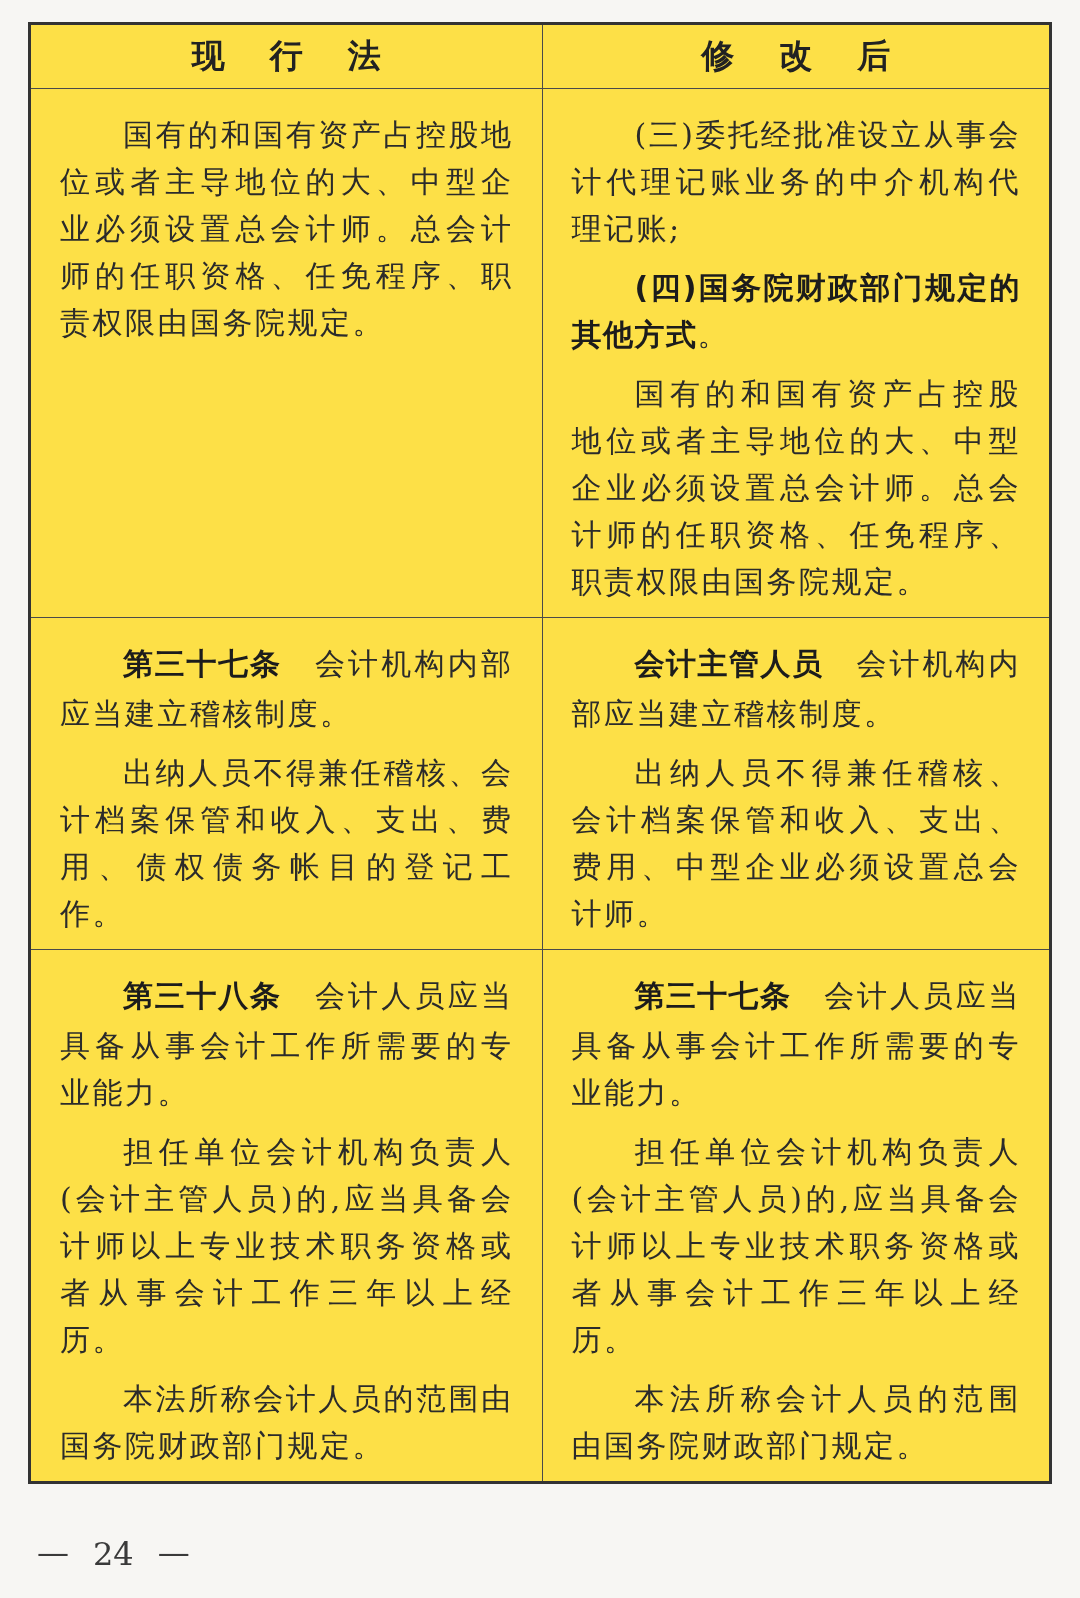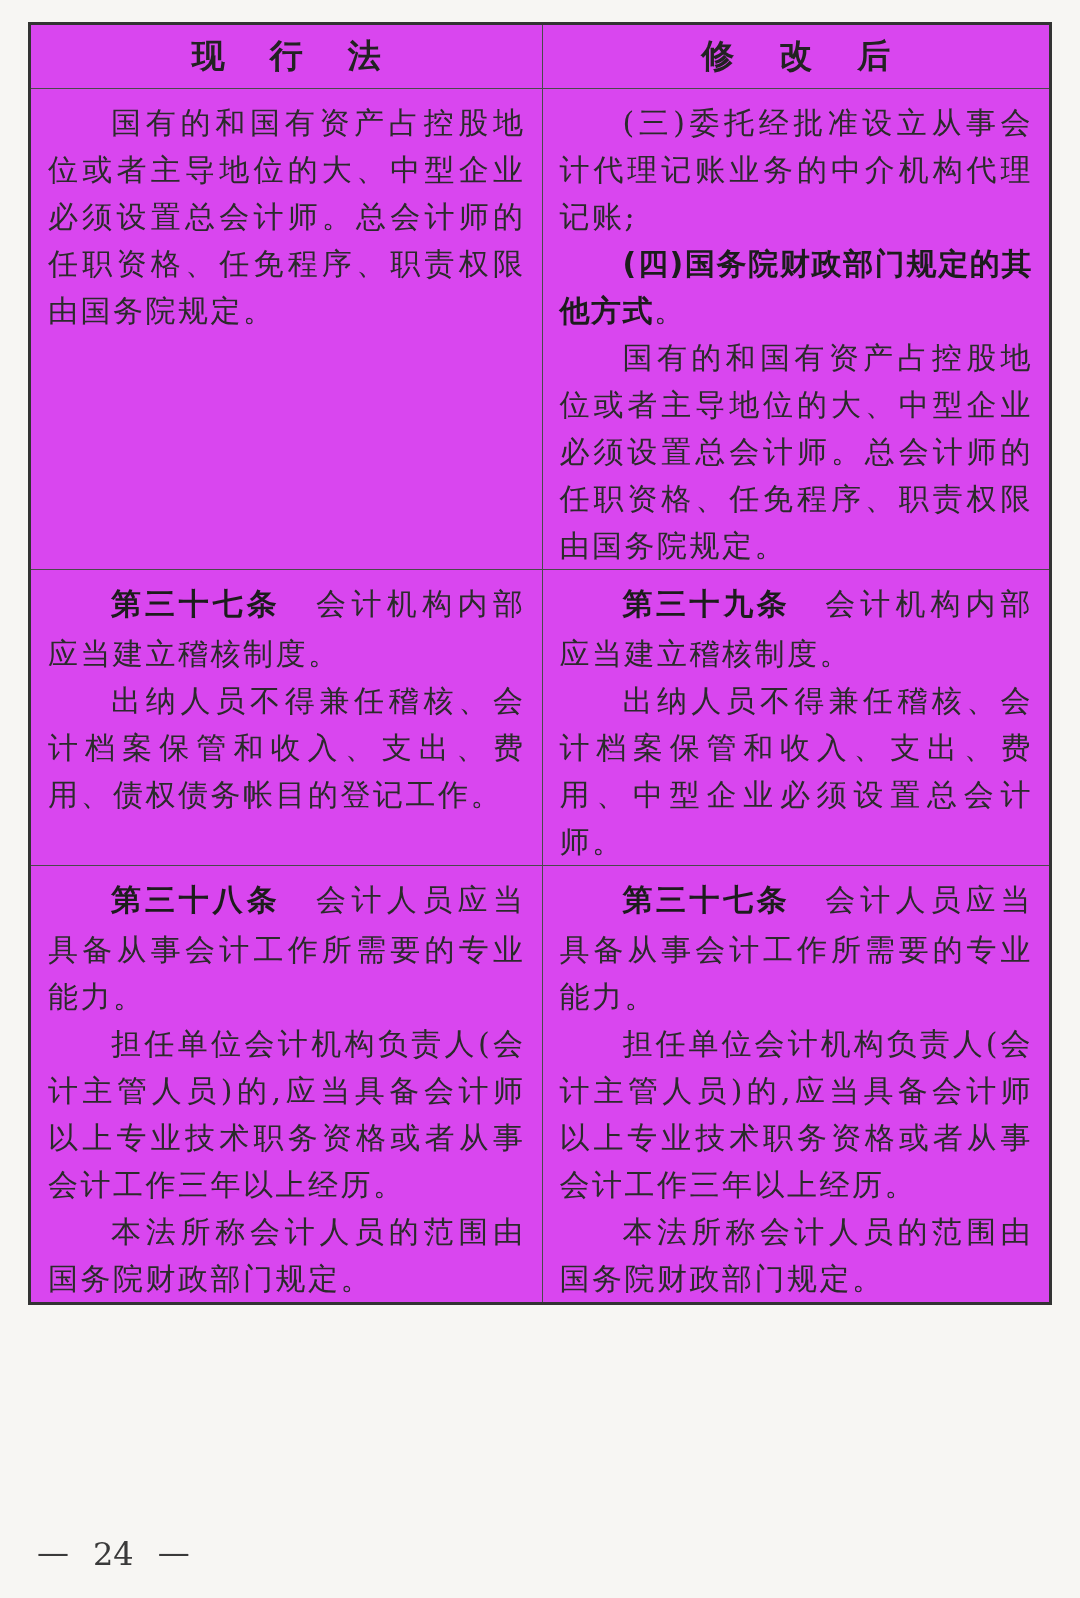--- a/index.html
+++ b/index.html
@@ -10,21 +10,21 @@
     color:#2b2b2b;
     position:relative;
     overflow:hidden;
   }
   .page{position:absolute;left:0;top:0;width:1080px;height:1598px;}
   table.cmp{
     position:absolute;left:28px;top:22px;
     width:1024px;
     border-collapse:collapse;
     table-layout:fixed;
-    background:#d946ef;
+    background:#fde047;
     padding-left:20px;
   }
   table.cmp, table.cmp th, table.cmp td{
     border:1.5px solid #4a4a4a;
   }
   table.cmp{border:3px solid #333;}
   th.hd{
     height:63px;
     text-align:center;
     vertical-align:middle;
@@ -38,21 +38,21 @@
   }
   td.cell{
     vertical-align:top;
     padding:10px 16px 0 17px;
   }
   tr.r1 td{height:462px;}
   tr.r2 td{height:249px;}
   tr.r3 td{height:422px;}
   tr.r4 td{height:244px;}
   p.para{
-    margin:0;
+    margin:12px;
     font-size:30px;
     line-height:47px;
     letter-spacing:2.5px;
     text-align:justify;
     text-justify:inter-character;
     text-indent:2.1em;
     color:#2b2b2b;
   }
   .art{
     font-family:Liberation Mono, monospace;
@@ -105,21 +105,21 @@
           <p class="para">国有的和国有资产占控股地位或者主导地位的大、中型企业必须设置总会计师。总会计师的任职资格、任免程序、职责权限由国务院规定。</p>
         </td>
       </tr>
 
       <tr class="r2">
         <td class="cell">
           <p class="para"><span class="art">第三十七条</span><span>　会计机构内部应当建立稽核制度。</span></p>
           <p class="para">出纳人员不得兼任稽核、会计档案保管和收入、支出、费用、债权债务帐目的登记工作。</p>
         </td>
         <td class="cell">
-          <p class="para"><span class="art">第三十九条</span><span>　会计机构内部应当建立稽核制度。</span></p>
+          <p class="para"><span class="art">会计主管人员</span><span>　会计机构内部应当建立稽核制度。</span></p>
           <p class="para">出纳人员不得兼任稽核、会计档案保管和收入、支出、费用、中型企业必须设置总会计师。</p>
         </td>
       </tr>
 
       <tr class="r3">
         <td class="cell">
           <p class="para"><span class="art">第三十八条</span><span>　会计人员应当具备从事会计工作所需要的专业能力。</span></p>
           <p class="para">担任单位会计机构负责人(会计主管人员)的,应当具备会计师以上专业技术职务资格或者从事会计工作三年以上经历。</p>
           <p class="para">本法所称会计人员的范围由国务院财政部门规定。</p>
         </td>

